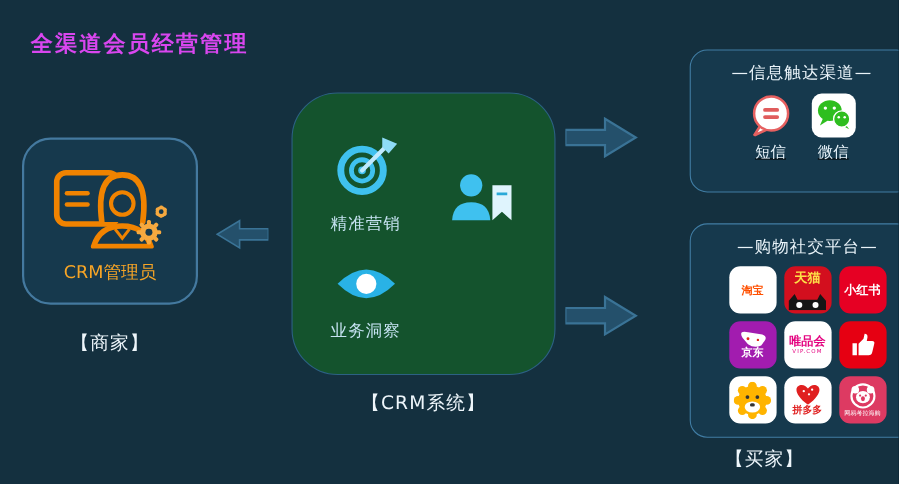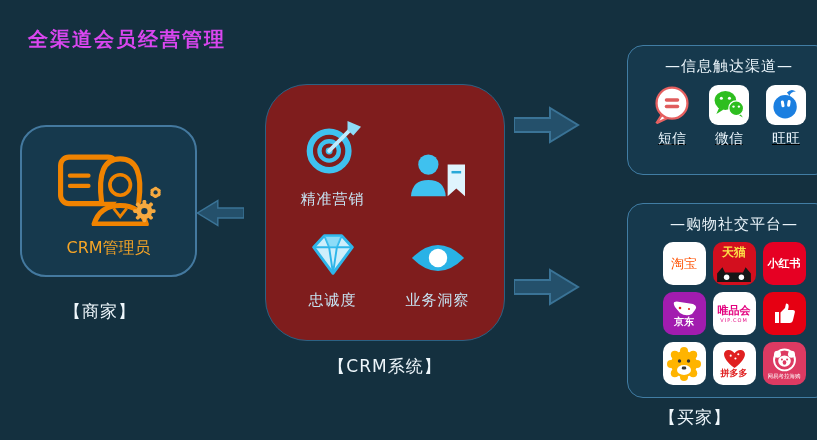--- a/index.html
+++ b/index.html
@@ -7,41 +7,41 @@
     position:relative;width:817px;height:440px;overflow:hidden;
     background:#14303f;
     font-family:"DejaVu Sans","Liberation Sans",sans-serif;
   }
   .title{
     position:absolute;left:28px;top:26px;font-size:20px;font-weight:bold;
     color:#d946ef;letter-spacing:2px;
   }
   
   .merchant-box{
-    position:absolute;left:20px;top:125px;width:177px;height:152px;
+    position:absolute;left:20px;top:125px;width:160px;height:152px;
     background:#16394d;border:2px solid #44799f;border-radius:26px;
     box-sizing:border-box;display:flex;flex-direction:column;align-items:center;
     justify-content:center;gap:6px;
   }
   .merchant-label{color:#f7a526;font-size:16px;margin-top:2px;}
   .caption{
     position:absolute;color:#eef6fb;font-size:17px;text-align:center;letter-spacing:1px;
   }
   .caption-merchant{left:20px;width:160px;top:300px;}
   .caption-crm{left:265px;width:240px;top:355px;}
   .caption-buyer{left:593px;width:204px;top:406px;}
   
   .arrow{position:absolute;}
   .arrow-left{left:196px;top:193px;width:48px;height:40px;}
   .arrow-right-1{left:514px;top:105px;width:66px;height:40px;}
   .arrow-right-2{left:514px;top:267px;width:66px;height:40px;}
   
   .crm-box{
     position:absolute;left:265px;top:84px;width:240px;height:257px;
-    background:#7f1d1d;border:1.5px solid #2c6183;border-radius:42px;
+    background:#14532d;border:1.5px solid #2c6183;border-radius:42px;
     box-sizing:border-box;display:grid;grid-template-columns:1fr 1fr;
     padding:26px 14px 30px 14px;row-gap:14px;
   }
   .feature{display:flex;flex-direction:column;align-items:center;justify-content:flex-end;gap:9px;}
   .feature-label{color:#c6e3f2;font-size:15px;letter-spacing:1px;}
   
   .panel{
     position:absolute;left:627px;width:204px;background:#16394d;
     border:1.5px solid #417da4;border-radius:16px;box-sizing:border-box;
   }
@@ -58,21 +58,21 @@
     justify-content:center;box-sizing:border-box;overflow:hidden;
   }
   .tile-40{width:40px;height:40px;}
   .app-grid{
     display:grid;grid-template-columns:repeat(3,43px);gap:7px;
     justify-content:center;margin-top:8px;
   }
   .app{width:43px;height:43px;border-radius:10px;display:flex;flex-direction:column;
     align-items:center;justify-content:center;box-sizing:border-box;overflow:hidden;}
   .bg-white{background:#ffffff;}
-  .app-taobao span{color:#ff5000;font-size:13px;font-weight:normal;}
+  .app-taobao span{color:#ff5000;font-size:10px;font-weight:bold;}
   .app-tmall{background:#d30f1e;padding-top:3px;justify-content:flex-start;}
   .app-tmall .tm-text{color:#fde047;font-size:12px;font-weight:bold;line-height:14px;}
   .app-xiaohongshu{background:#e60023;}
   .app-xiaohongshu span{color:#fff;font-size:11px;font-weight:bold;}
   .app-jd{background:#a21caf;}
   .app-jd .jd-text{color:#fff;font-size:10px;font-weight:bold;line-height:11px;}
   .app-vip .vip-text{color:#e4007f;font-size:11px;font-weight:bold;line-height:13px;}
   .app-vip .vip-sub{color:#e4007f;font-size:5px;letter-spacing:1px;}
   .app-thumb{background:#e60012;}
   .app-pdd .pdd-text{color:#e02020;font-size:9px;font-weight:bold;line-height:10px;}
@@ -156,32 +156,20 @@
         <svg width="62" height="54" viewBox="0 0 64 56">
           <circle cx="22" cy="14" r="10.5" fill="#3fc1ef"></circle>
           <path d="M4 47 q1 -17 18 -17 q17 0 18 17 z" fill="#3fc1ef"></path>
           <path d="M42 14 h18 v33 l-9 -8 -9 8 z" fill="#dff4fd"></path>
           <line x1="46" y1="22" x2="56" y2="22" stroke="#2aa9d8" stroke-width="2.6"></line>
         </svg>
       </span>
     </div>
     <div class="feature">
       <span>
-        <svg width="58" height="48" viewBox="0 0 60 48">
-          <polygon points="10,17 21,5 39,5 50,17 30,44" fill="#cdeefb" stroke="#2eb6ea" stroke-width="3" stroke-linejoin="round"></polygon>
-          <polyline points="10,17 50,17" fill="none" stroke="#2eb6ea" stroke-width="2"></polyline>
-          <polyline points="21,5 26,17 30,44" fill="none" stroke="#2eb6ea" stroke-width="2"></polyline>
-          <polyline points="39,5 34,17 30,44" fill="none" stroke="#2eb6ea" stroke-width="2"></polyline>
-          <polygon points="21,5 26,17 34,17 39,5" fill="#58cdf5" opacity="0.55"></polygon>
-        </svg>
-      </span>
-      <span class="feature-label">忠诚度</span>
-    </div>
-    <div class="feature">
-      <span>
         <svg width="58" height="40" viewBox="0 0 60 40">
           <path d="M3 20 Q30 -7 57 20 Q30 47 3 20 Z" fill="#29b2e6"></path>
           <circle cx="30" cy="20" r="9.5" fill="#ffffff"></circle>
         </svg>
       </span>
       <span class="feature-label">业务洞察</span>
     </div>
   </div>
   <div class="caption caption-crm">【CRM系统】</div>
 
@@ -206,31 +194,20 @@
             <ellipse cx="16" cy="15" rx="12" ry="10.5" fill="#2ebe1f"></ellipse>
             <circle cx="11.5" cy="12.5" r="1.7" fill="#ffffff"></circle>
             <circle cx="20.5" cy="12.5" r="1.7" fill="#ffffff"></circle>
             <polygon points="32,29 35.5,34 28.5,30" fill="#2ebe1f"></polygon>
             <circle cx="28" cy="23.5" r="8.2" fill="#2ebe1f" stroke="#ffffff" stroke-width="1.4"></circle>
             <circle cx="25" cy="21.8" r="1.3" fill="#ffffff"></circle>
             <circle cx="31" cy="21.8" r="1.3" fill="#ffffff"></circle>
           </svg>
         </span>
         <span class="channel-label">微信</span>
-      </div>
-      <div class="channel">
-        <span class="tile tile-40 bg-white">
-          <svg width="36" height="36" viewBox="0 0 40 40">
-            <path d="M21 6 q5 -5 10 -1 q-6 0 -7 5 z" fill="#1b7fe0"></path>
-            <circle cx="19" cy="22" r="13" fill="#1b7fe0"></circle>
-            <rect x="14.5" y="15" width="3.4" height="7.5" rx="1.7" fill="#ffffff" transform="rotate(-10 16 18)"></rect>
-            <rect x="21.5" y="14.5" width="3.4" height="7.5" rx="1.7" fill="#ffffff" transform="rotate(8 23 18)"></rect>
-          </svg>
-        </span>
-        <span class="channel-label">旺旺</span>
       </div>
     </div>
   </div>
 
   <div class="panel panel-platforms">
     <div class="panel-heading">—购物社交平台—</div>
     <div class="app-grid">
 
       <div class="app bg-white app-taobao">
         <span>淘宝</span>

